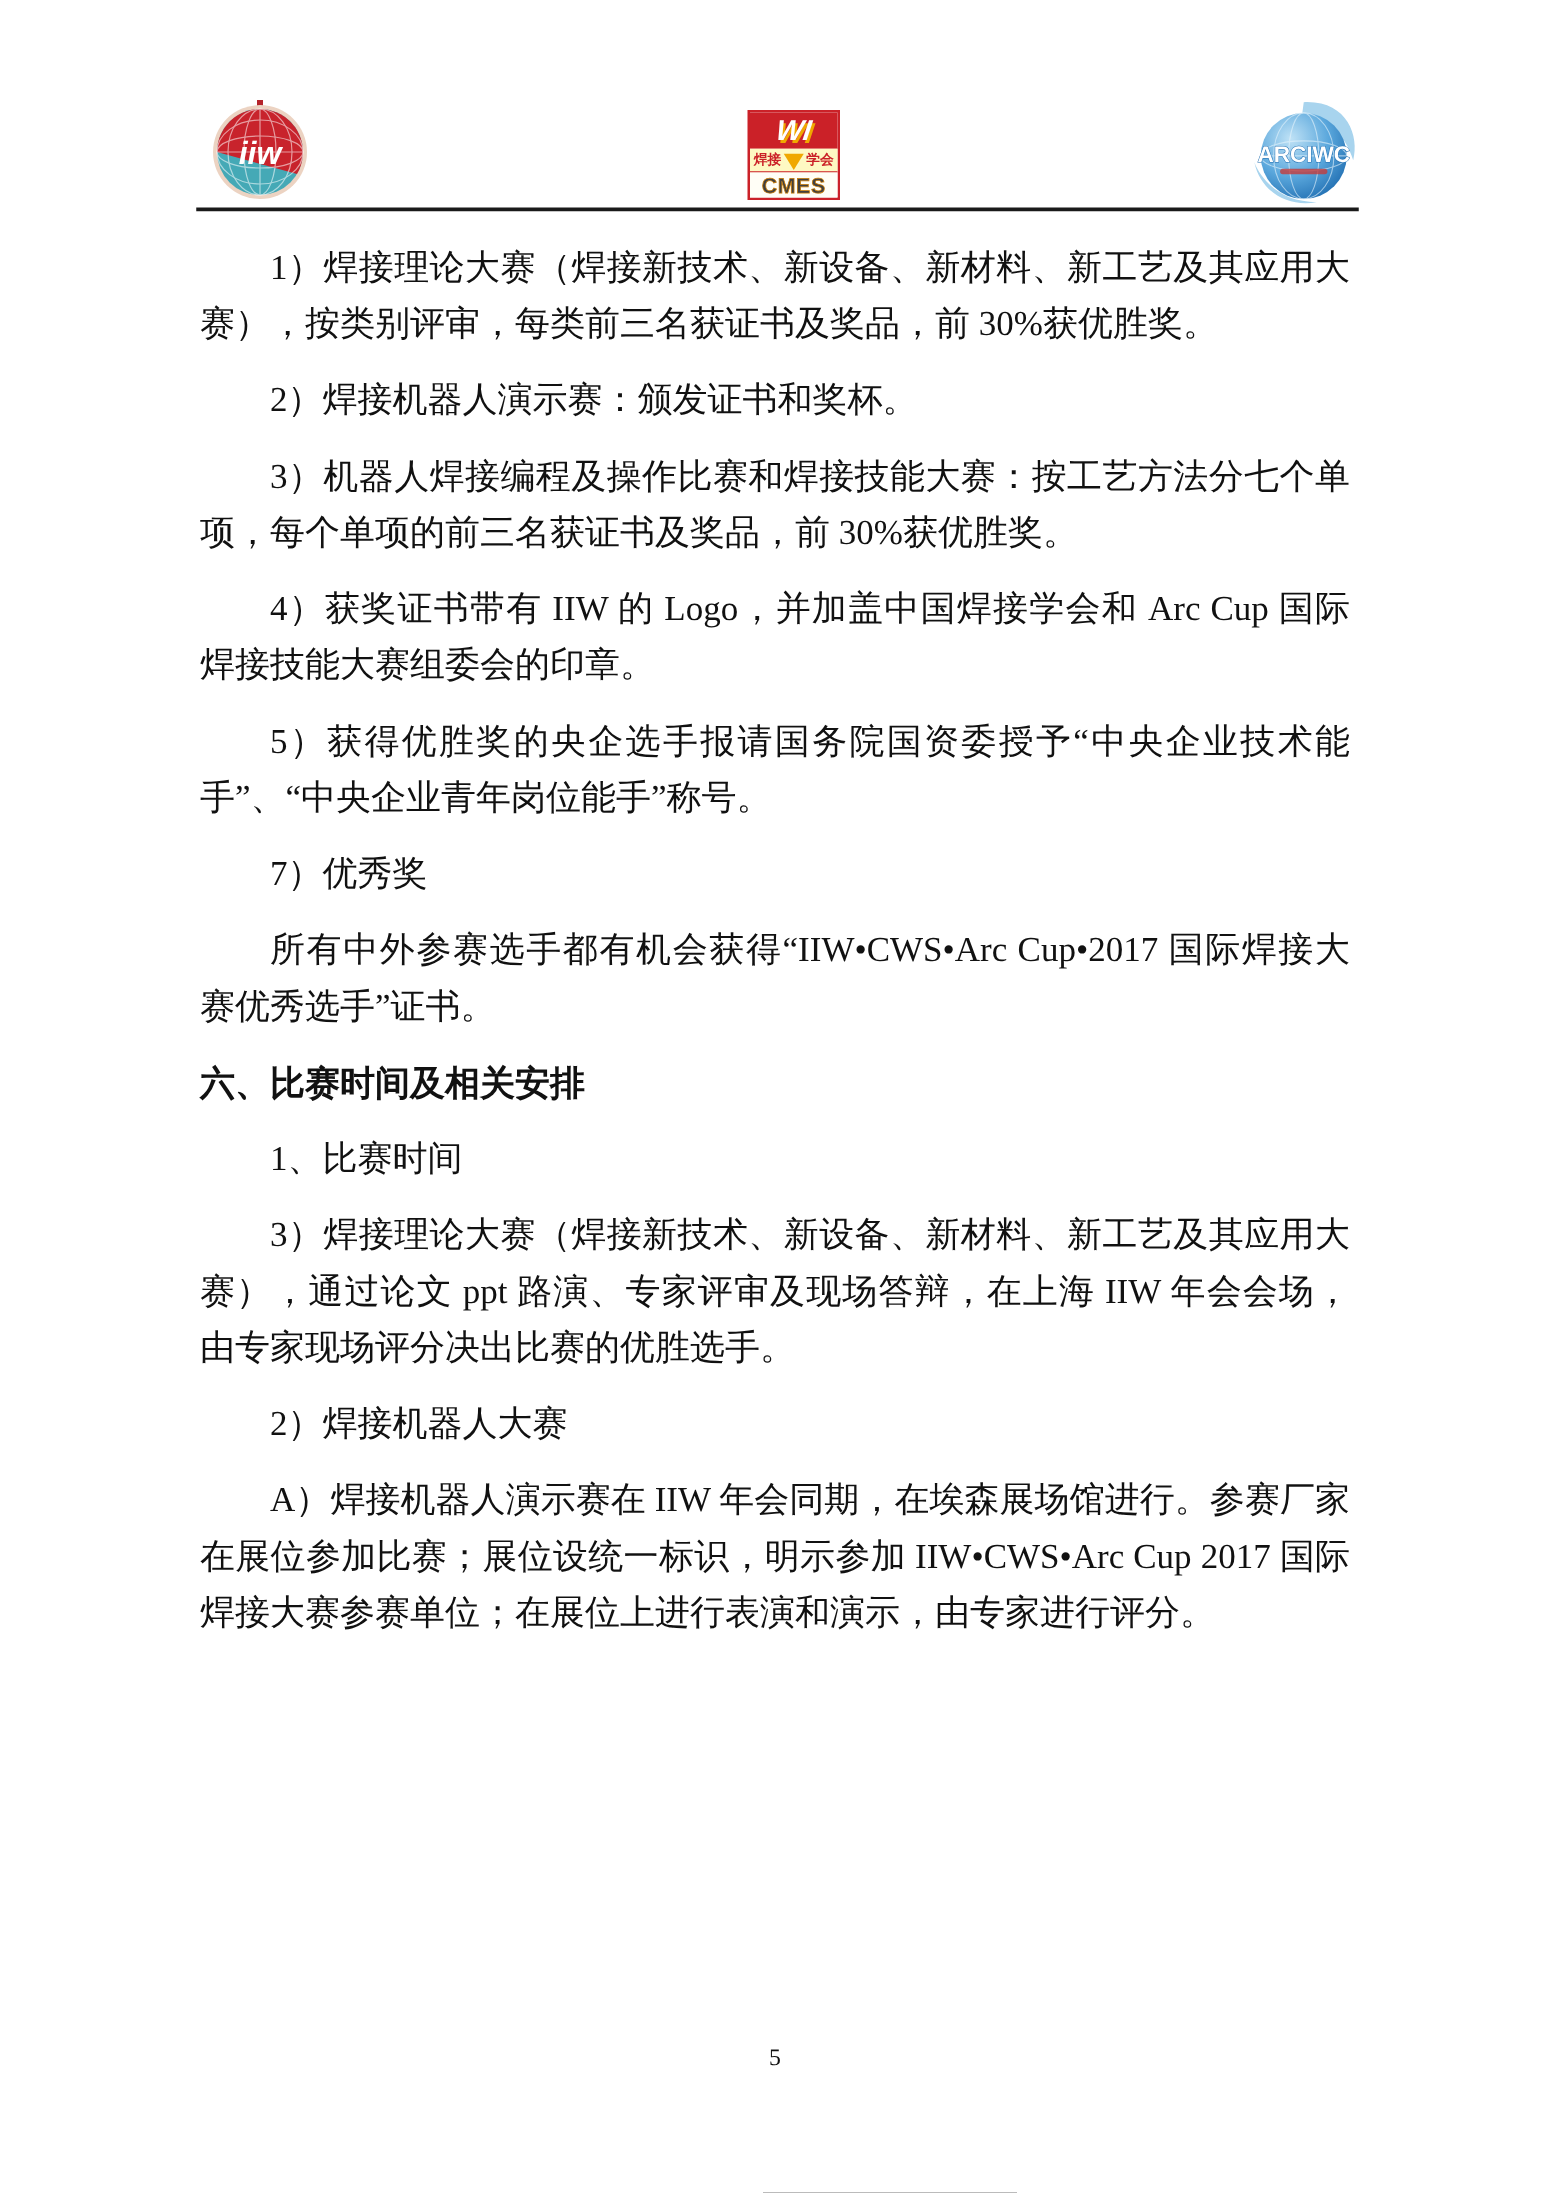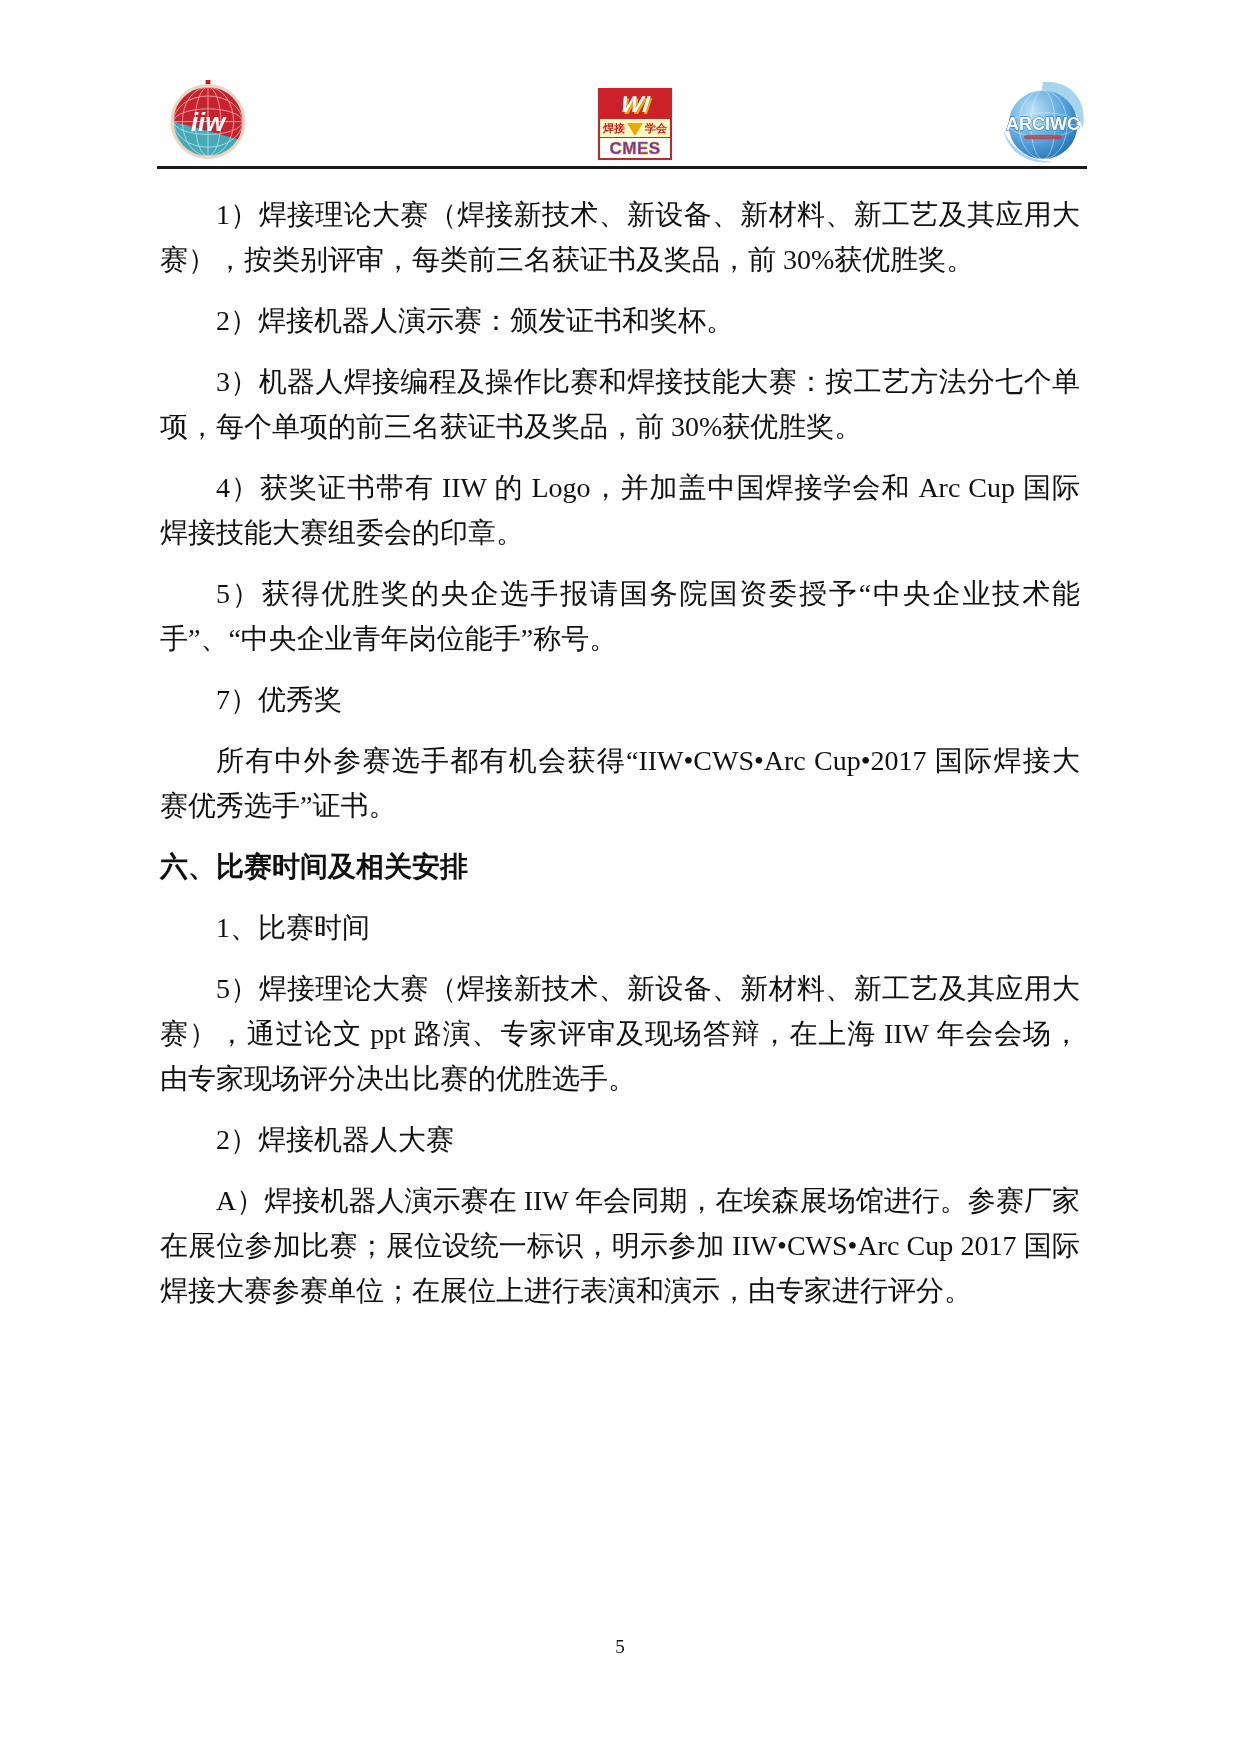--- a/index.html
+++ b/index.html
@@ -33,21 +33,21 @@
   }
   .cmes-mid{
     height:18px;display:flex;align-items:center;justify-content:space-between;
     padding:0 3px;border-bottom:1px solid #cb2128;background:#fef9c3;
   }
   .cmes-hanzi{color:#cb2128;font-size:11px;font-weight:bold;font-family:"Liberation Sans",sans-serif;line-height:1;}
   .cmes-v{width:0;height:0;border-left:8px solid transparent;border-right:8px solid transparent;border-top:13px solid #f0a800;margin-top:2px;}
   .cmes-bottom{flex:1;display:flex;align-items:center;justify-content:center;background:#fffef6;}
   .cmes-word{
     font-family:"Liberation Sans",sans-serif;font-weight:900;font-size:17px;line-height:1;
-    color:#6d28d9;-webkit-text-stroke:0.6px #c87900;letter-spacing:0.5px;
+    color:#404040;-webkit-text-stroke:0.6px #c87900;letter-spacing:0.5px;
   }
 
   
   .doc-body{
     position:absolute;top:170px;left:0;width:1240px;
     padding:22px 160px 0 160px;box-sizing:border-box;
     font-size:28px;line-height:45px;text-align:justify;
   }
   .para{margin:0 0 16px 0;text-indent:56px;font-family:Liberation Serif, serif;}
   .heading{
@@ -129,21 +129,21 @@
     <p class="para">2）焊接机器人演示赛：颁发证书和奖杯。</p>
     <p class="para">3）机器人焊接编程及操作比赛和焊接技能大赛：按工艺方法分七个单项，每个单项的前三名获证书及奖品，前 30%获优胜奖。</p>
     <p class="para">4）获奖证书带有 IIW 的 Logo，并加盖中国焊接学会和 Arc Cup 国际焊接技能大赛组委会的印章。</p>
     <p class="para">5）获得优胜奖的央企选手报请国务院国资委授予“中央企业技术能手”、“中央企业青年岗位能手”称号。</p>
     <p class="para">7）优秀奖</p>
     <p class="para">所有中外参赛选手都有机会获得“IIW•CWS•Arc Cup•2017 国际焊接大赛优秀选手”证书。</p>
 
     <h2 class="heading">六、比赛时间及相关安排</h2>
 
     <p class="para">1、比赛时间</p>
-    <p class="para">5）焊接理论大赛（焊接新技术、新设备、新材料、新工艺及其应用大赛），通过论文 ppt 路演、专家评审及现场答辩，在上海 IIW 年会会场，由专家现场评分决出比赛的优胜选手。</p>
+    <p class="para">3）焊接理论大赛（焊接新技术、新设备、新材料、新工艺及其应用大赛），通过论文 ppt 路演、专家评审及现场答辩，在上海 IIW 年会会场，由专家现场评分决出比赛的优胜选手。</p>
     <p class="para">2）焊接机器人大赛</p>
     <p class="para">A）焊接机器人演示赛在 IIW 年会同期，在埃森展场馆进行。参赛厂家在展位参加比赛；展位设统一标识，明示参加 IIW•CWS•Arc Cup 2017 国际焊接大赛参赛单位；在展位上进行表演和演示，由专家进行评分。</p>
   </div>
 
   <div class="footer">
     <span class="page-number">5</span>
   </div>
 
 </div>
 

